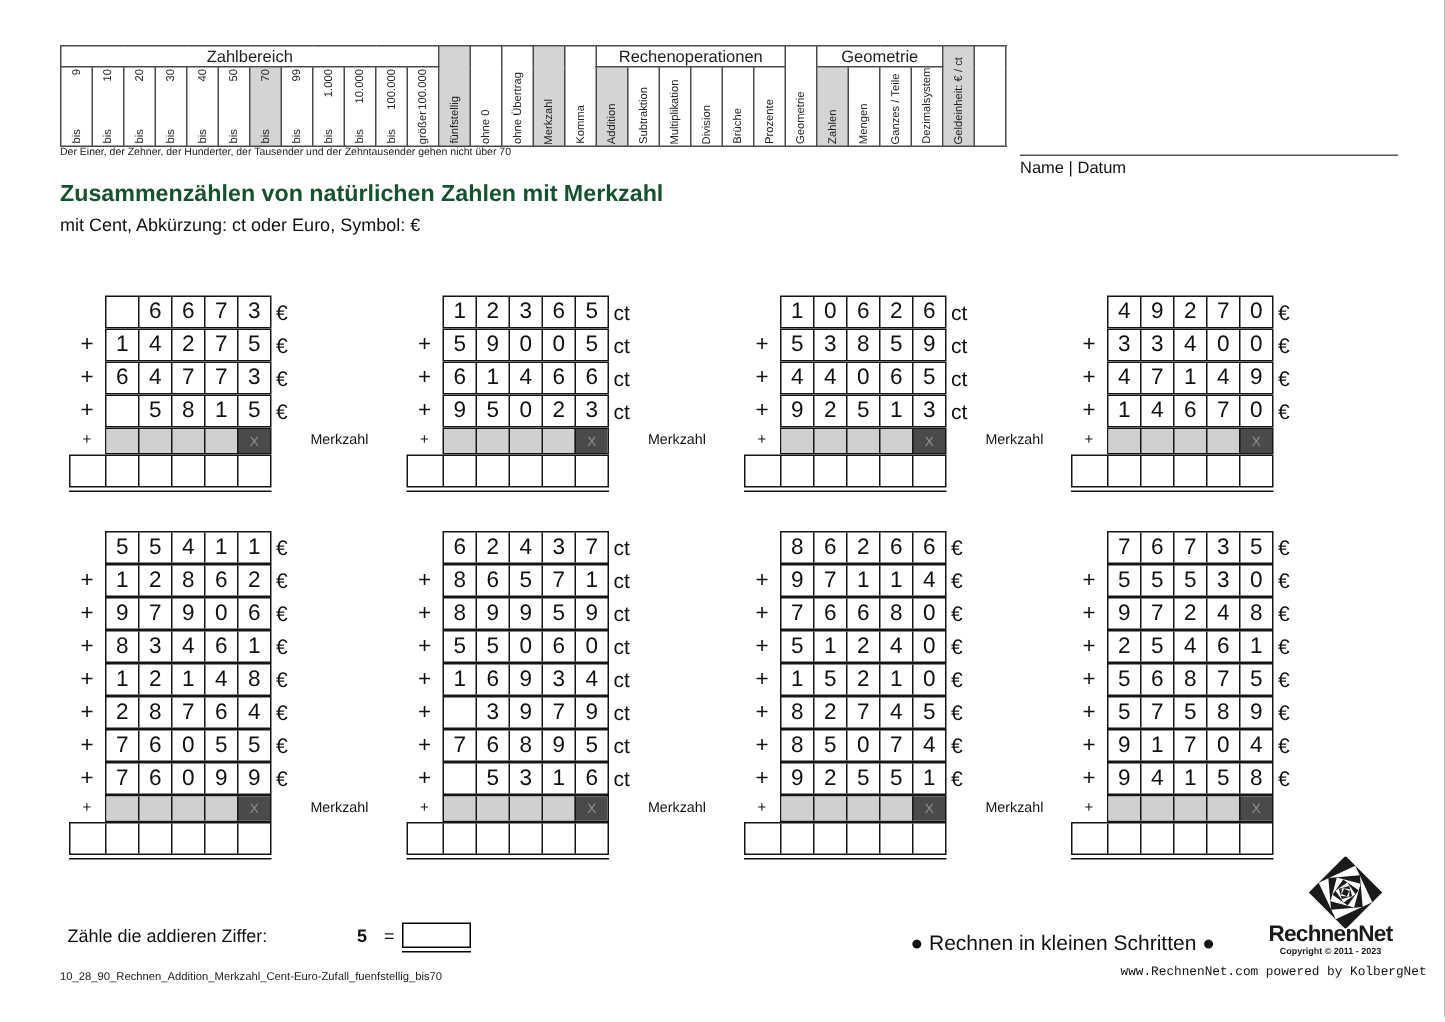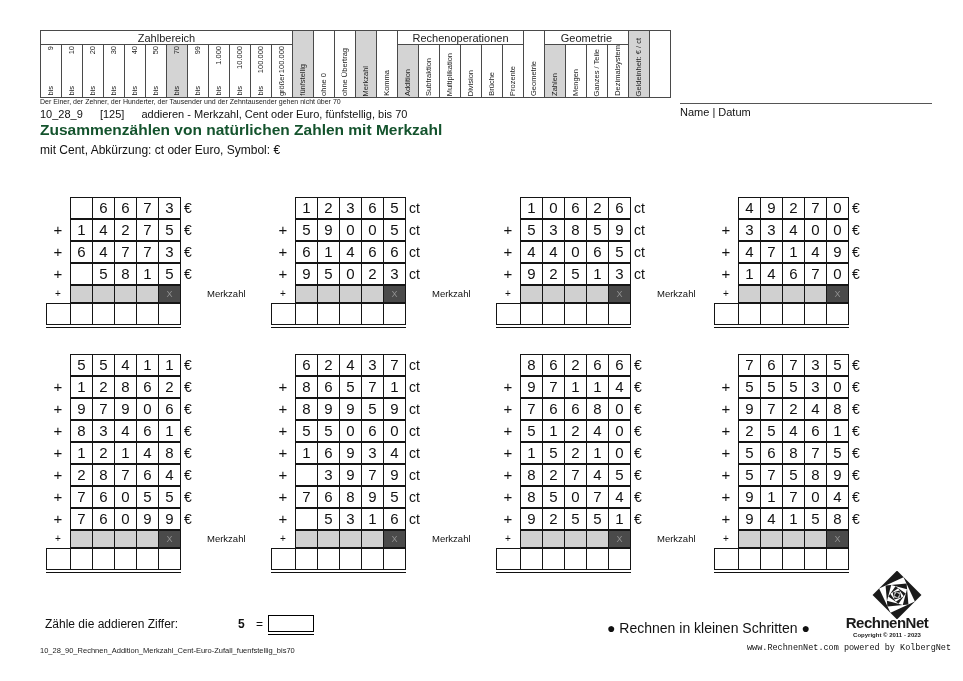--- a/index.html
+++ b/index.html
@@ -227,25 +227,20 @@
             <div class="vcol single">
               <span class="vtext">Dezimalsystem</span>
             </div>
           </td>
         </tr>
       </tbody>
   </table>
 
   <div class="note">Der Einer, der Zehner, der Hunderter, der Tausender und der Zehntausender gehen nicht über 70</div>
 
-  <div class="codeline">
-    <span class="part">10_28_9</span>
-    <span class="part">[125]</span>
-    <span>addieren - Merkzahl, Cent oder Euro, fünfstellig, bis 70</span>
-  </div>
 
   <h1 class="title">Zusammenzählen von natürlichen Zahlen mit Merkzahl</h1>
   <div class="subtitle">mit Cent, Abkürzung: ct oder Euro, Symbol: €</div>
 
   <div class="nd-line"></div>
   <div class="nd-label">Name | Datum</div>
 
   <div id="problems-area">
       <div class="problem" style="left: 46px; top: 197px;">
         <div class="prow">

